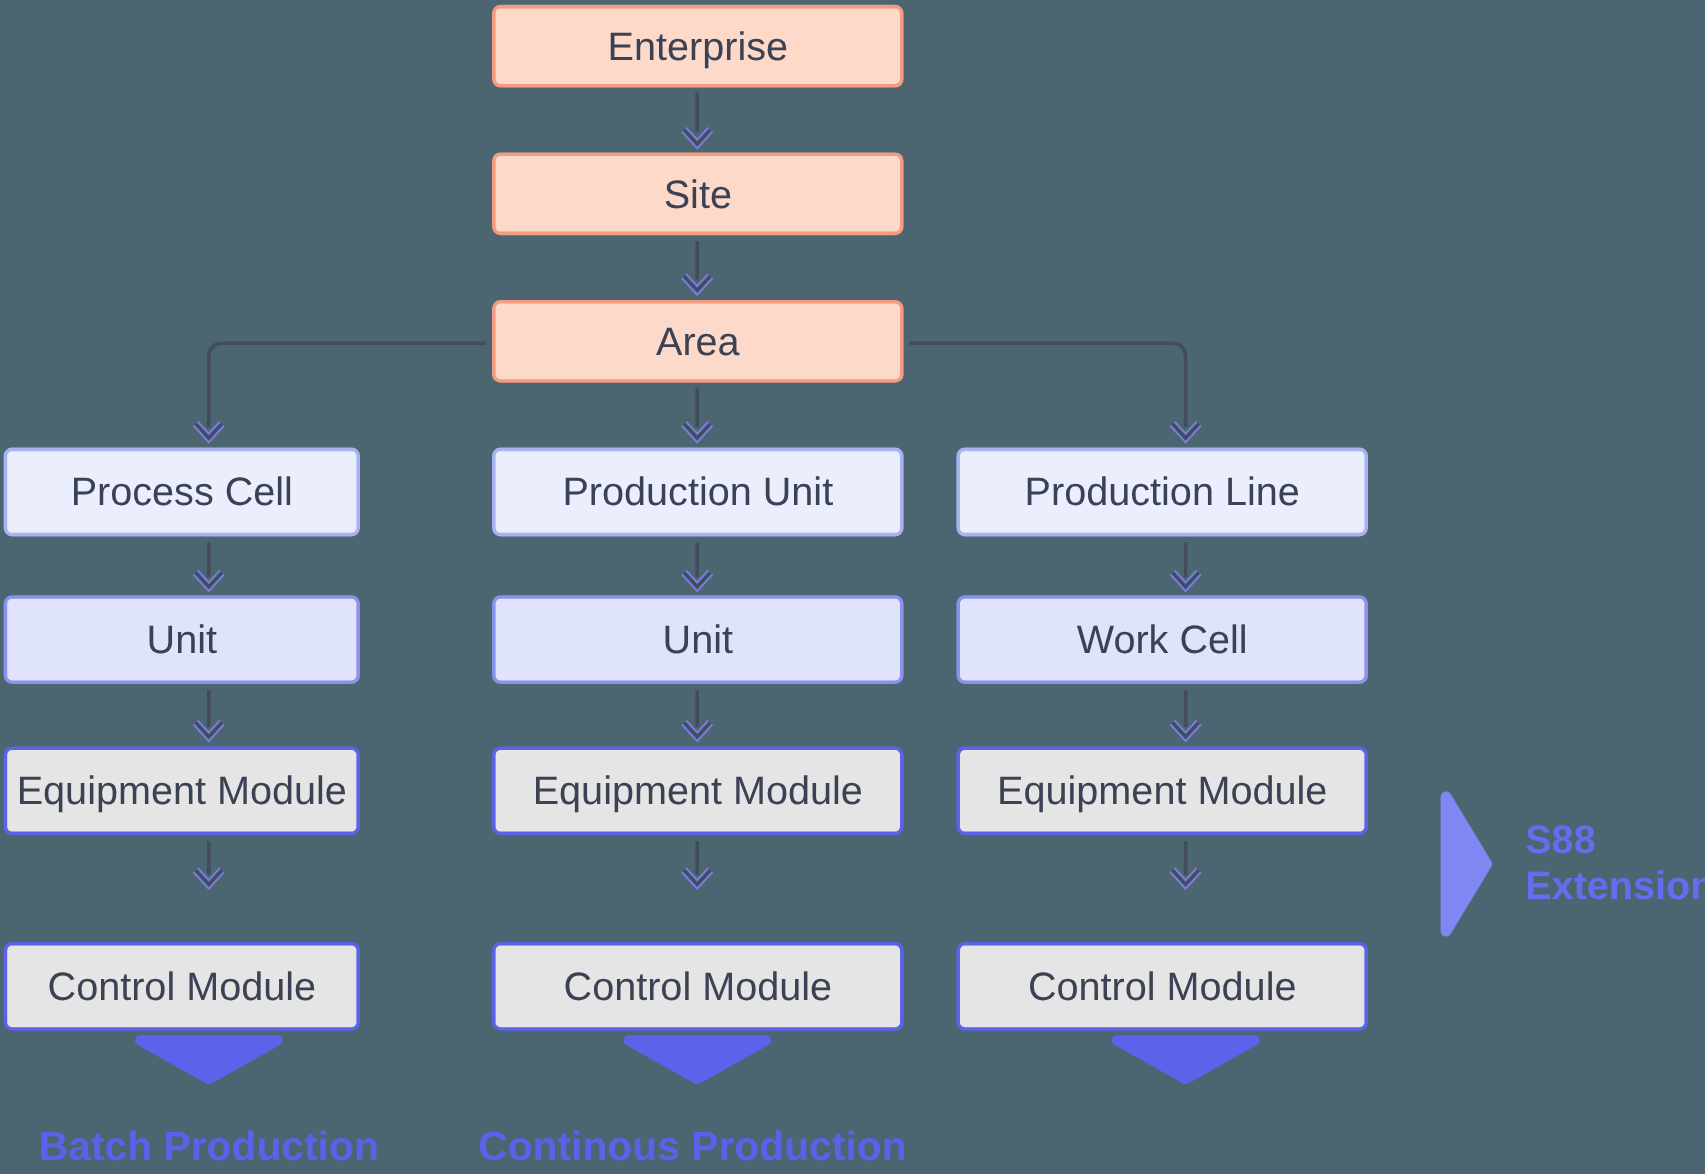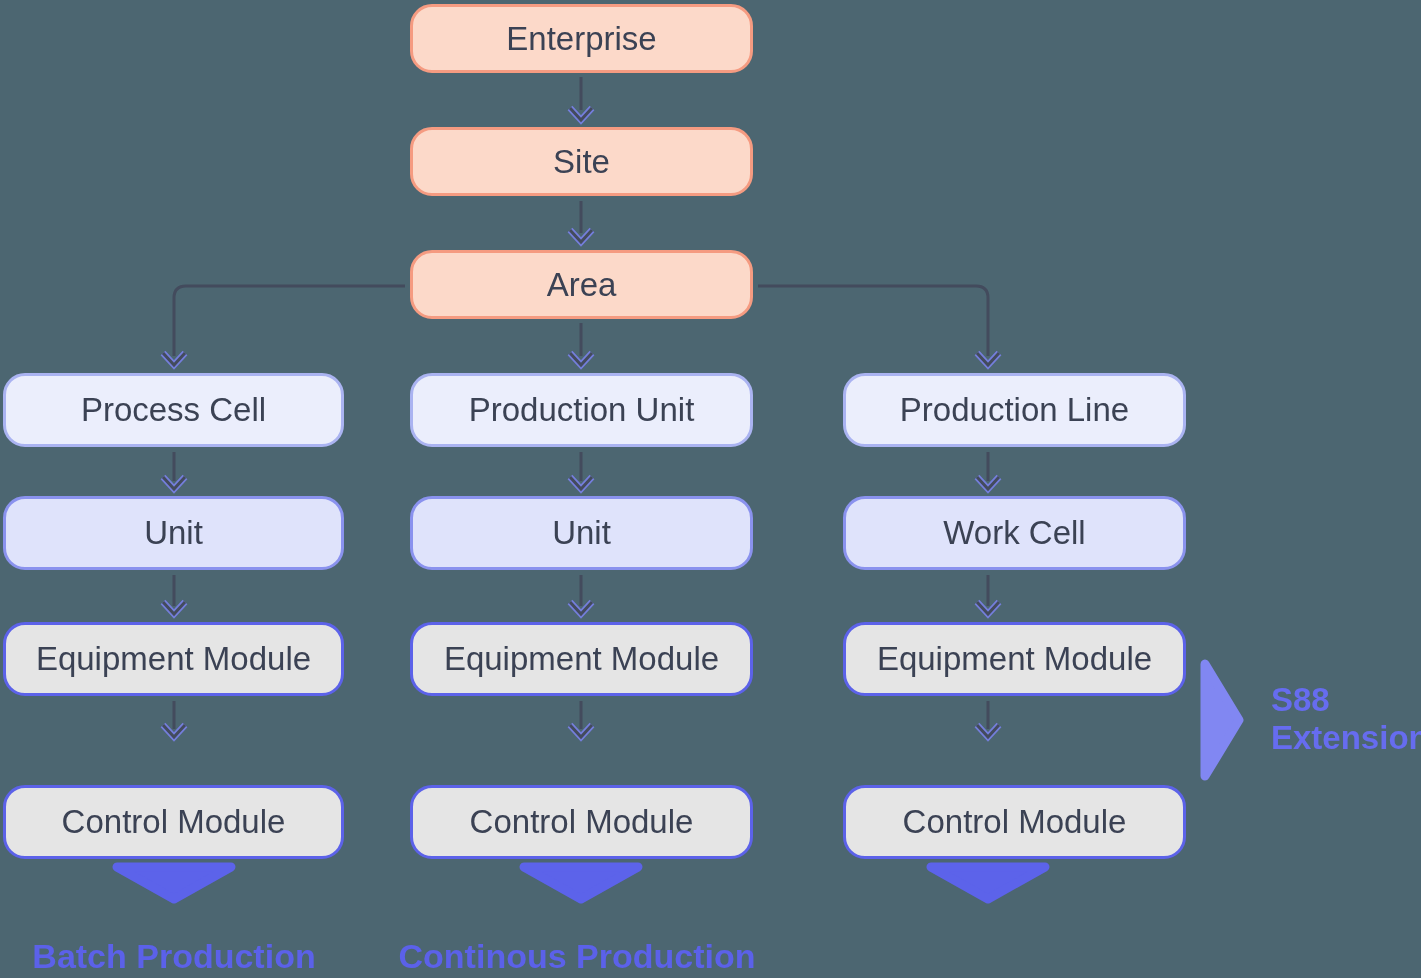--- a/index.html
+++ b/index.html
@@ -8,31 +8,31 @@
     background:#4c6671;
     font-family:"Liberation Sans",sans-serif;
     overflow:hidden;
   }
   .stage{position:relative;width:1421px;height:978px;}
   svg.layer{position:absolute;left:0;top:0;z-index:0;}
 
   .node{
     position:absolute;z-index:2;box-sizing:border-box;
     display:flex;align-items:center;justify-content:center;
-    border:3px solid;border-radius:22px;
+    border:3px solid;border-radius:7px;
     font-size:33px;color:#3b4254;white-space:nowrap;
   }
   .root{background:#fcd9c9;border-color:#f59b81;height:69px;}
   .lv1 {background:#ebeefc;border-color:#aab3f1;height:74px;}
   .lv2 {background:#dfe3fb;border-color:#8a92ee;height:74px;}
   .lv34{background:#e5e5e5;border-color:#5c62e9;height:74px;}
 
-  .c1{left:3px;width:341px;}
+  .c1{left:3px;width:297px;}
   .c2{left:410px;width:343px;}
-  .c3{left:843px;width:343px;}
+  .c3{left:797px;width:343px;}
 
   .t-ent{top:4px;} .t-site{top:127px;} .t-area{top:250px;}
   .r1{top:373px;} .r2{top:496px;} .r3{top:622px;} .r4{top:745px;margin-top:40px;}
 
   
   .cl{stroke:#434b5d;stroke-width:3;fill:none;}
   .hh{stroke:#7b82ee;stroke-width:6.5;fill:none;opacity:.85;}
   .hd{stroke:#434b5d;stroke-width:3;fill:none;stroke-linejoin:miter;}
   .tri{fill:#5c63ea;stroke:#5c63ea;stroke-width:9;stroke-linejoin:round;}
   .trir{fill:#8187f2;stroke:#8187f2;stroke-width:9;stroke-linejoin:round;}

